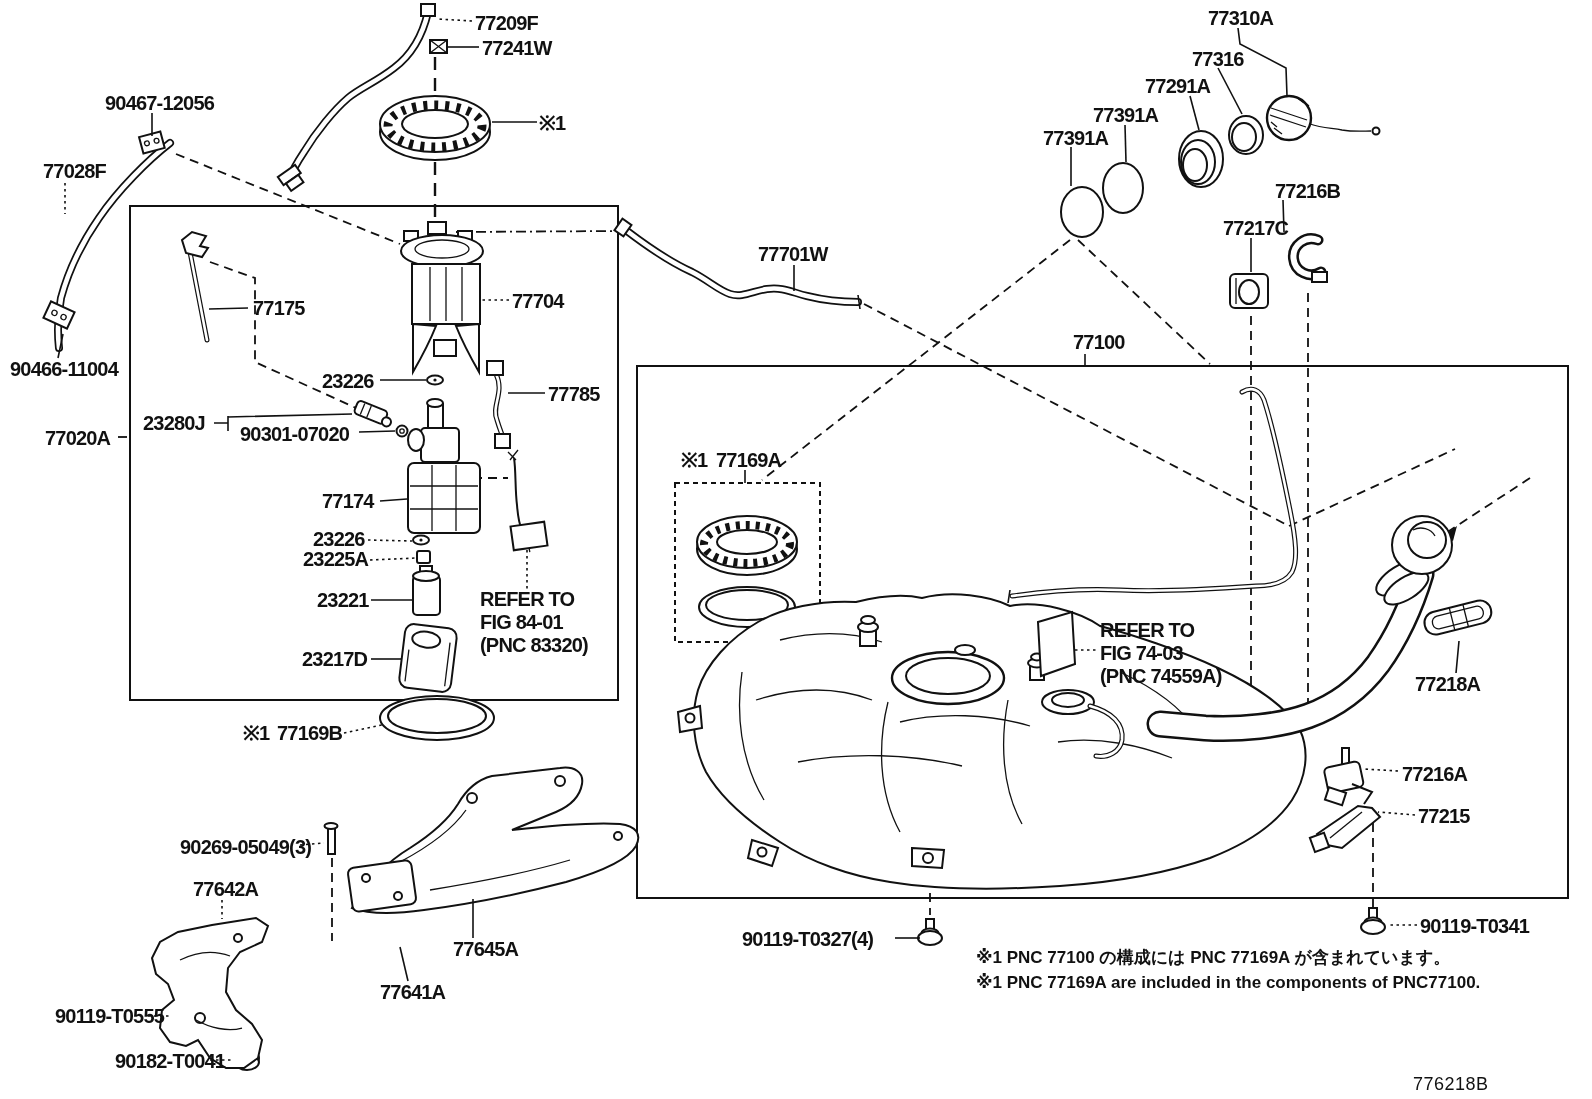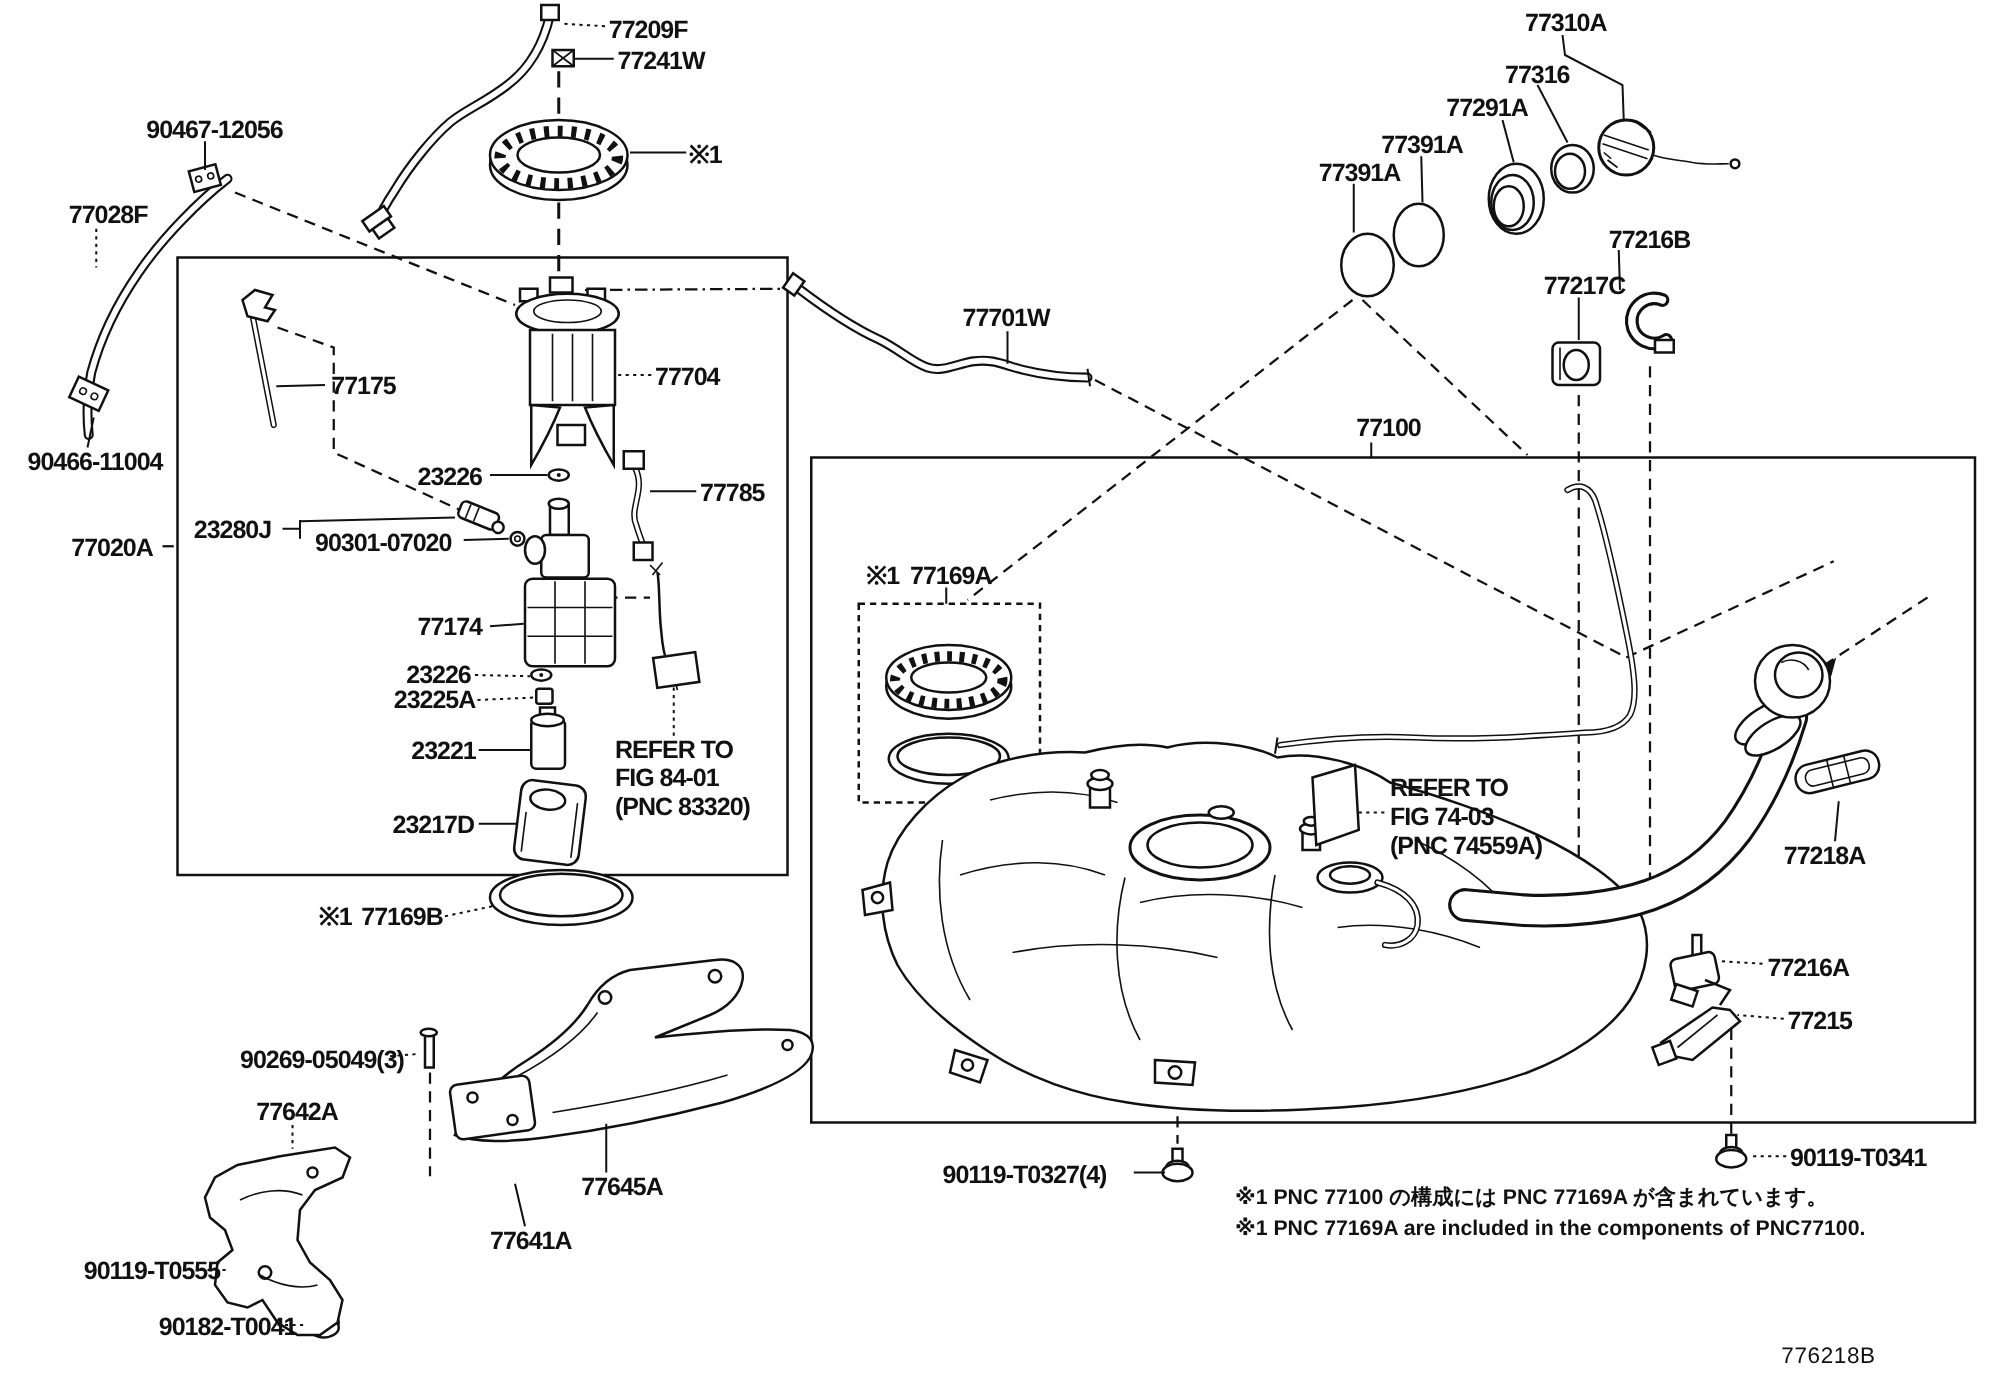--- a/index.html
+++ b/index.html
@@ -1,16 +1,16 @@
 <!DOCTYPE html>
 <html><head>
 <meta charset="utf-8">
 <style>
   html,body{margin:0;padding:0;background:#fff;}
-  #stage{position:relative;width:1572px;height:1099px;background:#fff;overflow:hidden;margin-left:12px;}
+  #stage{position:relative;width:1572px;height:1099px;background:#fff;overflow:hidden;}
   svg{display:block}
   .lbl{font-family:"Liberation Sans",sans-serif;font-weight:bold;font-size:20px;fill:#111;letter-spacing:-0.8px;}
   .note{font-family:"Liberation Sans","DejaVu Sans",sans-serif;font-weight:bold;font-size:17px;fill:#111;}
   .code{font-family:"Liberation Sans",sans-serif;font-size:18px;fill:#111;letter-spacing:0.5px;}
   .ln{stroke:#111;stroke-width:1.6;fill:none;}
   .dot{stroke:#111;stroke-width:1.6;fill:none;stroke-dasharray:2.5 3.5;}
   .dsh{stroke:#111;stroke-width:1.8;fill:none;stroke-dasharray:9 6;}
   .dshb{stroke:#111;stroke-width:2.4;fill:none;stroke-dasharray:13 8;}
   .dshx{stroke:#111;stroke-width:1.8;fill:none;stroke-dasharray:10 4 2 4;}
   .s2{stroke:#111;stroke-width:2;fill:#fff;}

